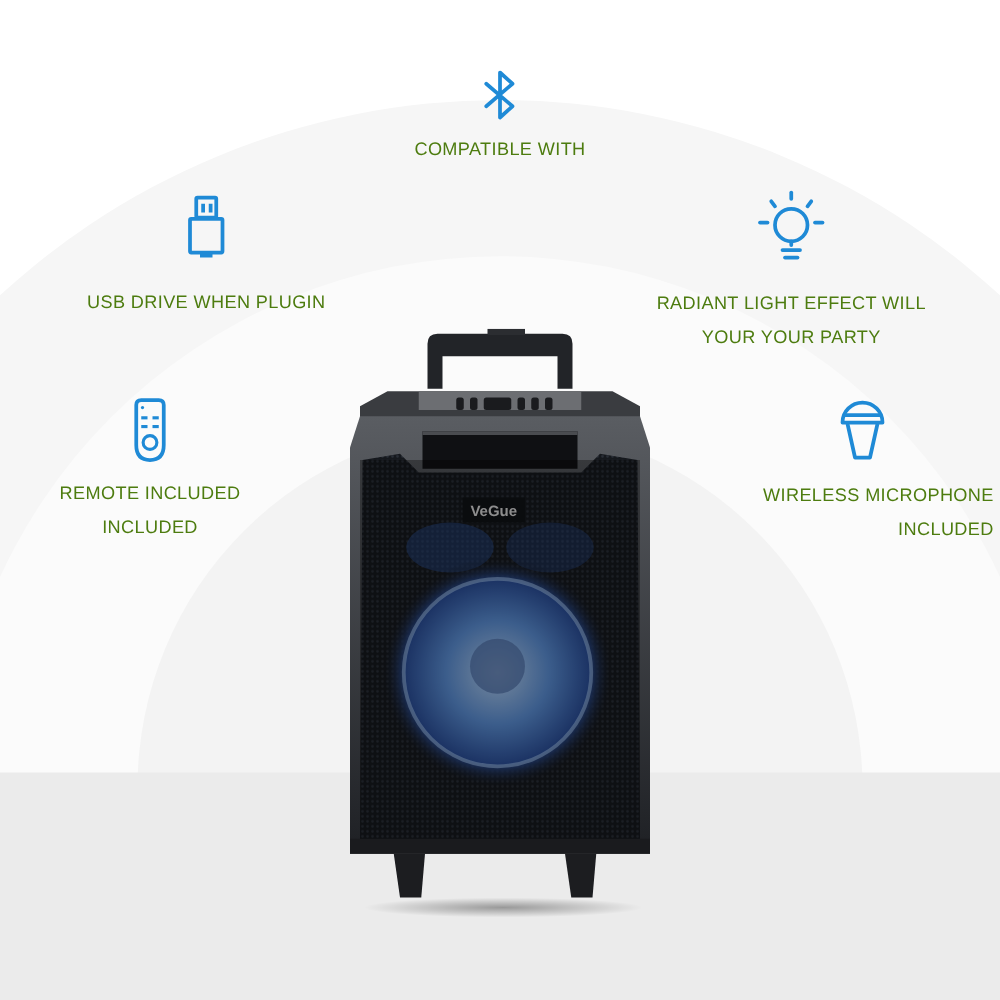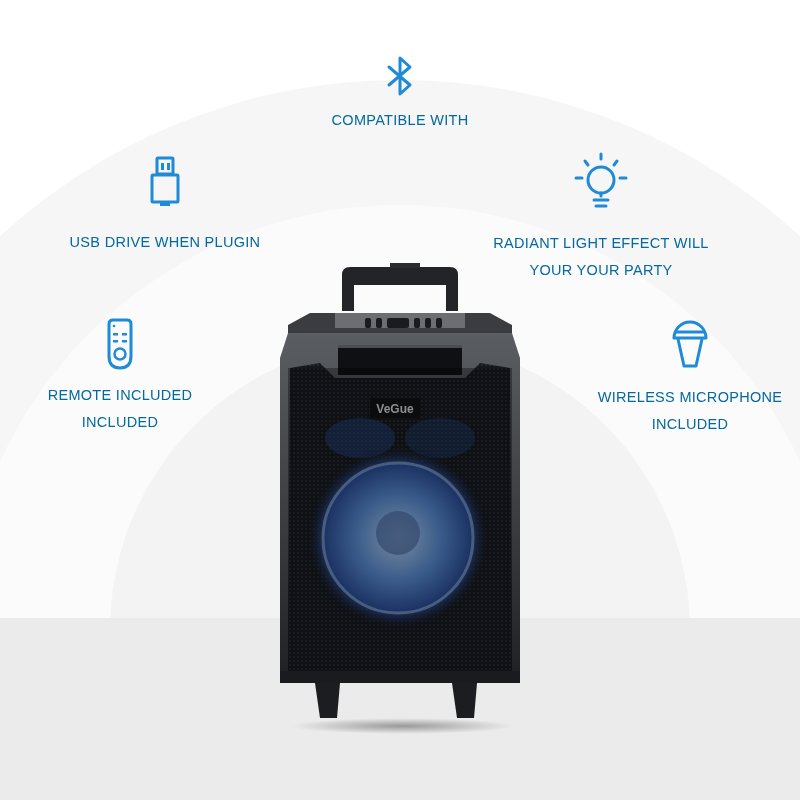--- a/index.html
+++ b/index.html
@@ -3,27 +3,27 @@
 <meta charset="utf-8">
 <style>
   html, body { margin:0; padding:0; }
   body { width:800px; height:800px; position:relative; overflow:hidden; background:#ffffff; font-family:"Liberation Sans", sans-serif; }
   .bg { position:absolute; inset:0; background:#ffffff; }
   .arc { position:absolute; border-radius:50%; }
   .arc1 { left:-190px; top:80px; width:1180px; height:1180px; background:#f6f6f6; }
   .arc2 { left:-40px; top:205px; width:880px; height:880px; background:#fbfbfb; }
   .arc3 { left:110px; top:340px; width:580px; height:580px; background:#f3f3f3; }
   .floor { position:absolute; left:0; top:618px; width:800px; height:182px; background:#ebebeb; }
-  .feature { position:absolute; text-align:center; color:#0369a1; font-size:14.5px; letter-spacing:0.3px; line-height:27px; }
+  .feature { position:absolute; text-align:center; color:#4d7c0f; font-size:14.5px; letter-spacing:0.3px; line-height:27px; }
   .feature .icon { display:block; margin:0 auto 10px auto; }
   .feat-bt { left:300px; top:55px; width:200px; }
   .feat-usb { left:20px; top:155px; width:290px; }
-  .feat-light { left:466px; top:152px; width:270px; }
+  .feat-light { left:498px; top:152px; width:270px; }
   .feat-remote { left:25px; top:318px; width:190px; }
-  .feat-mic { left:585px; top:318px; width:210px; }
+  .feat-mic { left:585px; top:318px; width:210px;text-align:right; }
   .line { display:block; }
   .speaker { position:absolute; left:280px; top:263px; width:240px; height:465px; }
   .shadow { position:absolute; left:290px; top:718px; width:225px; height:16px; background:radial-gradient(ellipse at center, rgba(0,0,0,0.35), rgba(0,0,0,0) 70%); }
 </style>
 </head>
 <body>
 
 <div class="bg"></div>
 <div class="arc arc1"></div>
 <div class="arc arc2"></div>

